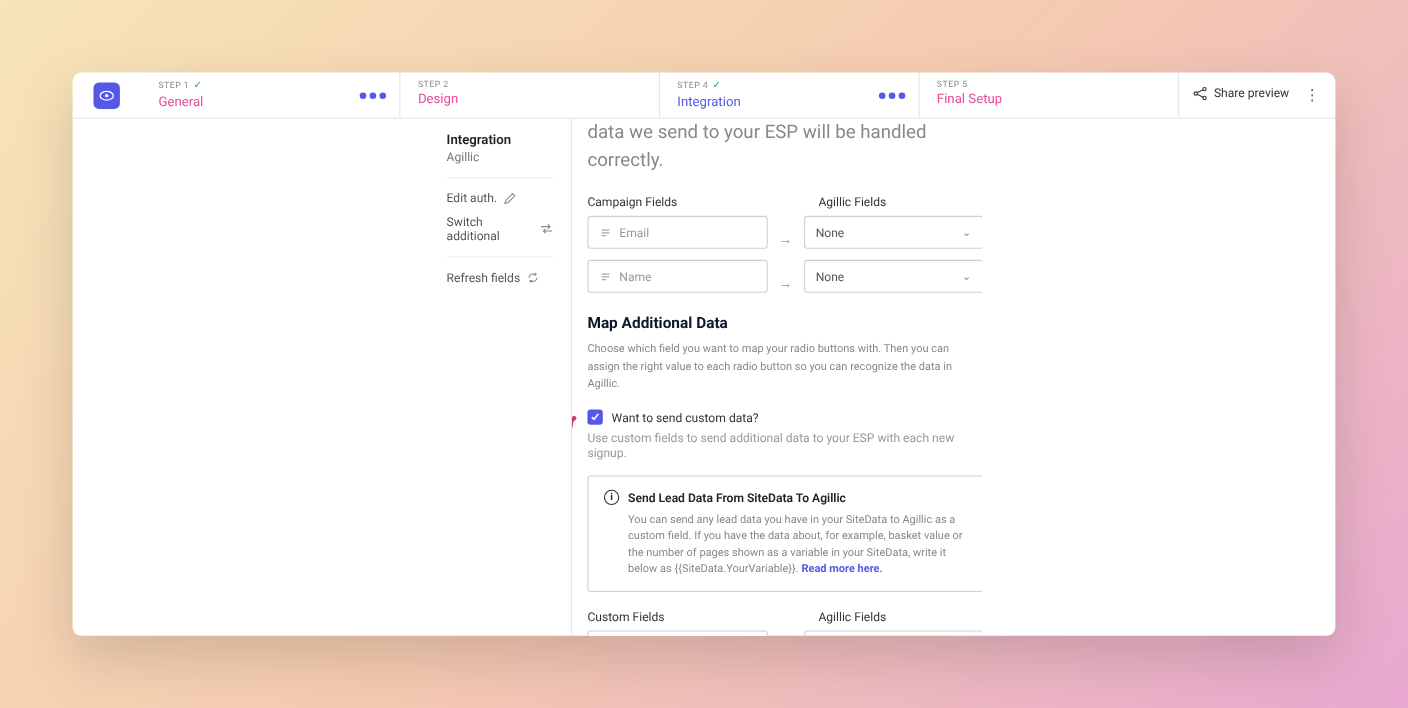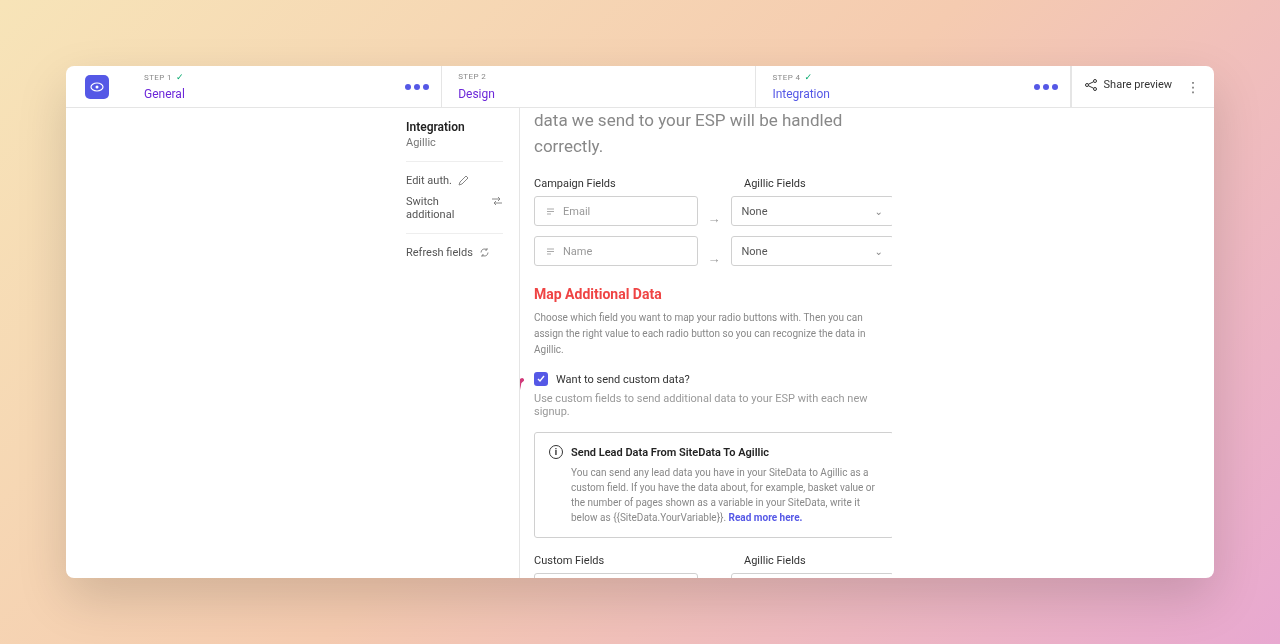--- a/index.html
+++ b/index.html
@@ -3,52 +3,52 @@
 <meta charset="utf-8">
 <style>
 * { margin: 0; padding: 0; box-sizing: border-box; font-family: -apple-system, BlinkMacSystemFont, 'Segoe UI', Roboto, sans-serif; }
 body { background: linear-gradient(135deg, #f7e4b8 0%, #f5cbb0 50%, #e8a8d0 100%); width: 1280px; height: 644px; overflow: hidden; display: flex; align-items: center; justify-content: center; }
 .window { background: #fff; width: 1148px; height: 512px; border-radius: 8px; box-shadow: 0 20px 50px rgba(0,0,0,0.15); overflow: hidden; display: flex; flex-direction: column; }
 .topbar { display: flex; height: 42px; border-bottom: 1px solid #e5e5e5; }
 .logo { width: 62px; display: flex; align-items: center; justify-content: center; }
 .logo-icon { width: 24px; height: 24px; background: #5558e6; border-radius: 5px; display: flex; align-items: center; justify-content: center; }
 .logo-icon svg { width: 14px; height: 10px; }
 .steps { flex: 1; display: flex; }
-.step { flex: 1; padding: 6px 16px; border-right: 1px solid #e5e5e5; display: flex; flex-direction: column; justify-content: space-between; position: relative; cursor: pointer; }
+.step { flex: 1; padding: 6px 16px; border-right: 1px solid #e5e5e5; display: flex; flex-direction: column; justify-content: flex-start; position: relative; cursor: pointer; }
 .step-num { font-size: 8px; letter-spacing: 0.05em; color: #888; display: flex; align-items: center; gap: 4px; }
-.step-title { font-size: 12px; color: #6d28d9; margin-top: 2px; }
+.step-title { font-size: 12px; color: #ec4899; margin-top: 2px; }
 .step-check { color: #00a86b; font-size: 9px; }
 .step-dots { position: absolute; right: 12px; top: 50%; transform: translateY(-50%); display: flex; gap: 3px; }
 .step-dots span { width: 6px; height: 6px; border-radius: 50%; }
 .dot-fill { background: #5558e6; }
 .dot-empty { border: 1px solid #5558e6; }
 .right-controls { display: flex; align-items: center; gap: 12px; padding: 0 12px; border-left: 1px solid #e5e5e5; }
 .share { display: flex; align-items: flex-start; gap: 6px; font-size: 11px; color: #333; cursor: pointer; }
 .more-menu { cursor: pointer; color: #666; font-size: 14px; padding: 0 2px; }
 .body { flex: 1; display: flex; overflow: hidden; }
 .left-pad { width: 324px; }
 .sidebar { width: 130px; border-right: 1px solid #e5e5e5; padding: 12px 16px; font-size: 12px; display: flex; flex-direction: column; gap: 12px; }
 .sidebar-block { border-bottom: 1px solid #eee; padding-bottom: 12px; }
 .sidebar-heading { font-size: 12px; color: #222; font-weight: 600; }
 .sidebar-sub { font-size: 11px; color: #777; margin-top: 2px; }
-.sidebar-link { display: flex; align-items: flex-start; gap: 6px; font-size: 11px; color: #555; cursor: pointer; margin-bottom: 8px; }
+.sidebar-link { display: flex; align-items: center; gap: 6px; font-size: 11px; color: #555; cursor: pointer; margin-bottom: 8px; }
 .sidebar-link:last-child { margin-bottom: 0; }
 .sidebar-icon { width: 12px; height: 12px; display: inline-flex; align-items: center; justify-content: center; color: #888; }
 .main { flex: 1; overflow-y: auto; padding: 0 0 20px 14px; position: relative; }
 .main-inner { width: 360px; }
 .desc-trail { font-size: 17px; color: #888; line-height: 1.5; margin-bottom: 18px; }
 .field-row-header { display: flex; gap: 40px; margin-bottom: 6px; }
 .field-row-header .col { flex: 1; font-size: 11px; color: #333; }
 .field-row { display: flex; align-items: flex-end; gap: 10px; margin-bottom: 10px; }
 .input-box { flex: 1; height: 30px; border: 1px solid #d0d0d0; border-radius: 3px; display: flex; align-items: center; padding: 0 10px; gap: 6px; font-size: 11px; color: #999; background: #fff; }
 .input-icon { color: #aaa; width: 12px; display: inline-flex; }
 .arrow { color: #999; font-size: 13px; }
 .select-box { flex: 1; height: 30px; border: 1px solid #d0d0d0; border-radius: 3px; display: flex; align-items: center; justify-content: space-between; padding: 0 10px; font-size: 11px; color: #555; cursor: pointer; }
 .chev { color: #888; font-size: 10px; }
-.section-title { font-size: 14px; font-weight: 700; color: #ef4444; margin: 20px 0 8px; }
+.section-title { font-size: 14px; font-weight: 700; color: #0f172a; margin: 20px 0 8px; }
 .section-desc { font-size: 10px; color: #888; line-height: 1.6; margin-bottom: 14px; }
 .checkbox-row { display: flex; align-items: center; gap: 8px; margin-bottom: 6px; }
 .checkbox { width: 14px; height: 14px; border-radius: 3px; display: flex; align-items: center; justify-content: center; cursor: pointer; }
 .checkbox.checked { background: #5558e6; }
 .checkbox svg { width: 8px; height: 8px; }
 .checkbox-label { font-size: 11px; color: #333; }
 .helper { font-size: 11px; color: #999; margin-bottom: 14px; }
 .info-box { border: 1px solid #d0d0d0; border-radius: 3px; padding: 12px 14px; margin-bottom: 16px; }
 .info-head { display: flex; align-items: center; gap: 8px; font-size: 11px; font-weight: 600; color: #222; margin-bottom: 6px; }
 .info-circle { width: 14px; height: 14px; border: 1.5px solid #333; border-radius: 50%; display: flex; align-items: center; justify-content: center; font-size: 9px; font-weight: bold; flex-shrink: 0; }
@@ -92,20 +92,24 @@
             <span>STEP 4</span>
             <span class="step-check">✓</span>
           </div>
         <div class="step-title" style="color:#5558e6">Integration</div>
         <div class="step-dots">
             <span class="dot-fill"></span>
             <span class="dot-fill"></span>
             <span class="dot-fill"></span>
           </div>
       </div>
+      <div class="step" style="border-right:none">
+        <div class="step-num">STEP 5</div>
+        <div class="step-title">Final Setup</div>
+      </div>
     </div>
     <div class="right-controls">
       <div class="share">
         <span><svg width="14" height="14" viewBox="0 0 14 14">
               <circle cx="3" cy="7" r="1.5" fill="none" stroke="#333" stroke-width="1"></circle>
               <circle cx="11" cy="3" r="1.5" fill="none" stroke="#333" stroke-width="1"></circle>
               <circle cx="11" cy="11" r="1.5" fill="none" stroke="#333" stroke-width="1"></circle>
               <line x1="4.3" y1="6.3" x2="9.7" y2="3.7" stroke="#333" stroke-width="1"></line>
               <line x1="4.3" y1="7.7" x2="9.7" y2="10.3" stroke="#333" stroke-width="1"></line>
             </svg></span>

